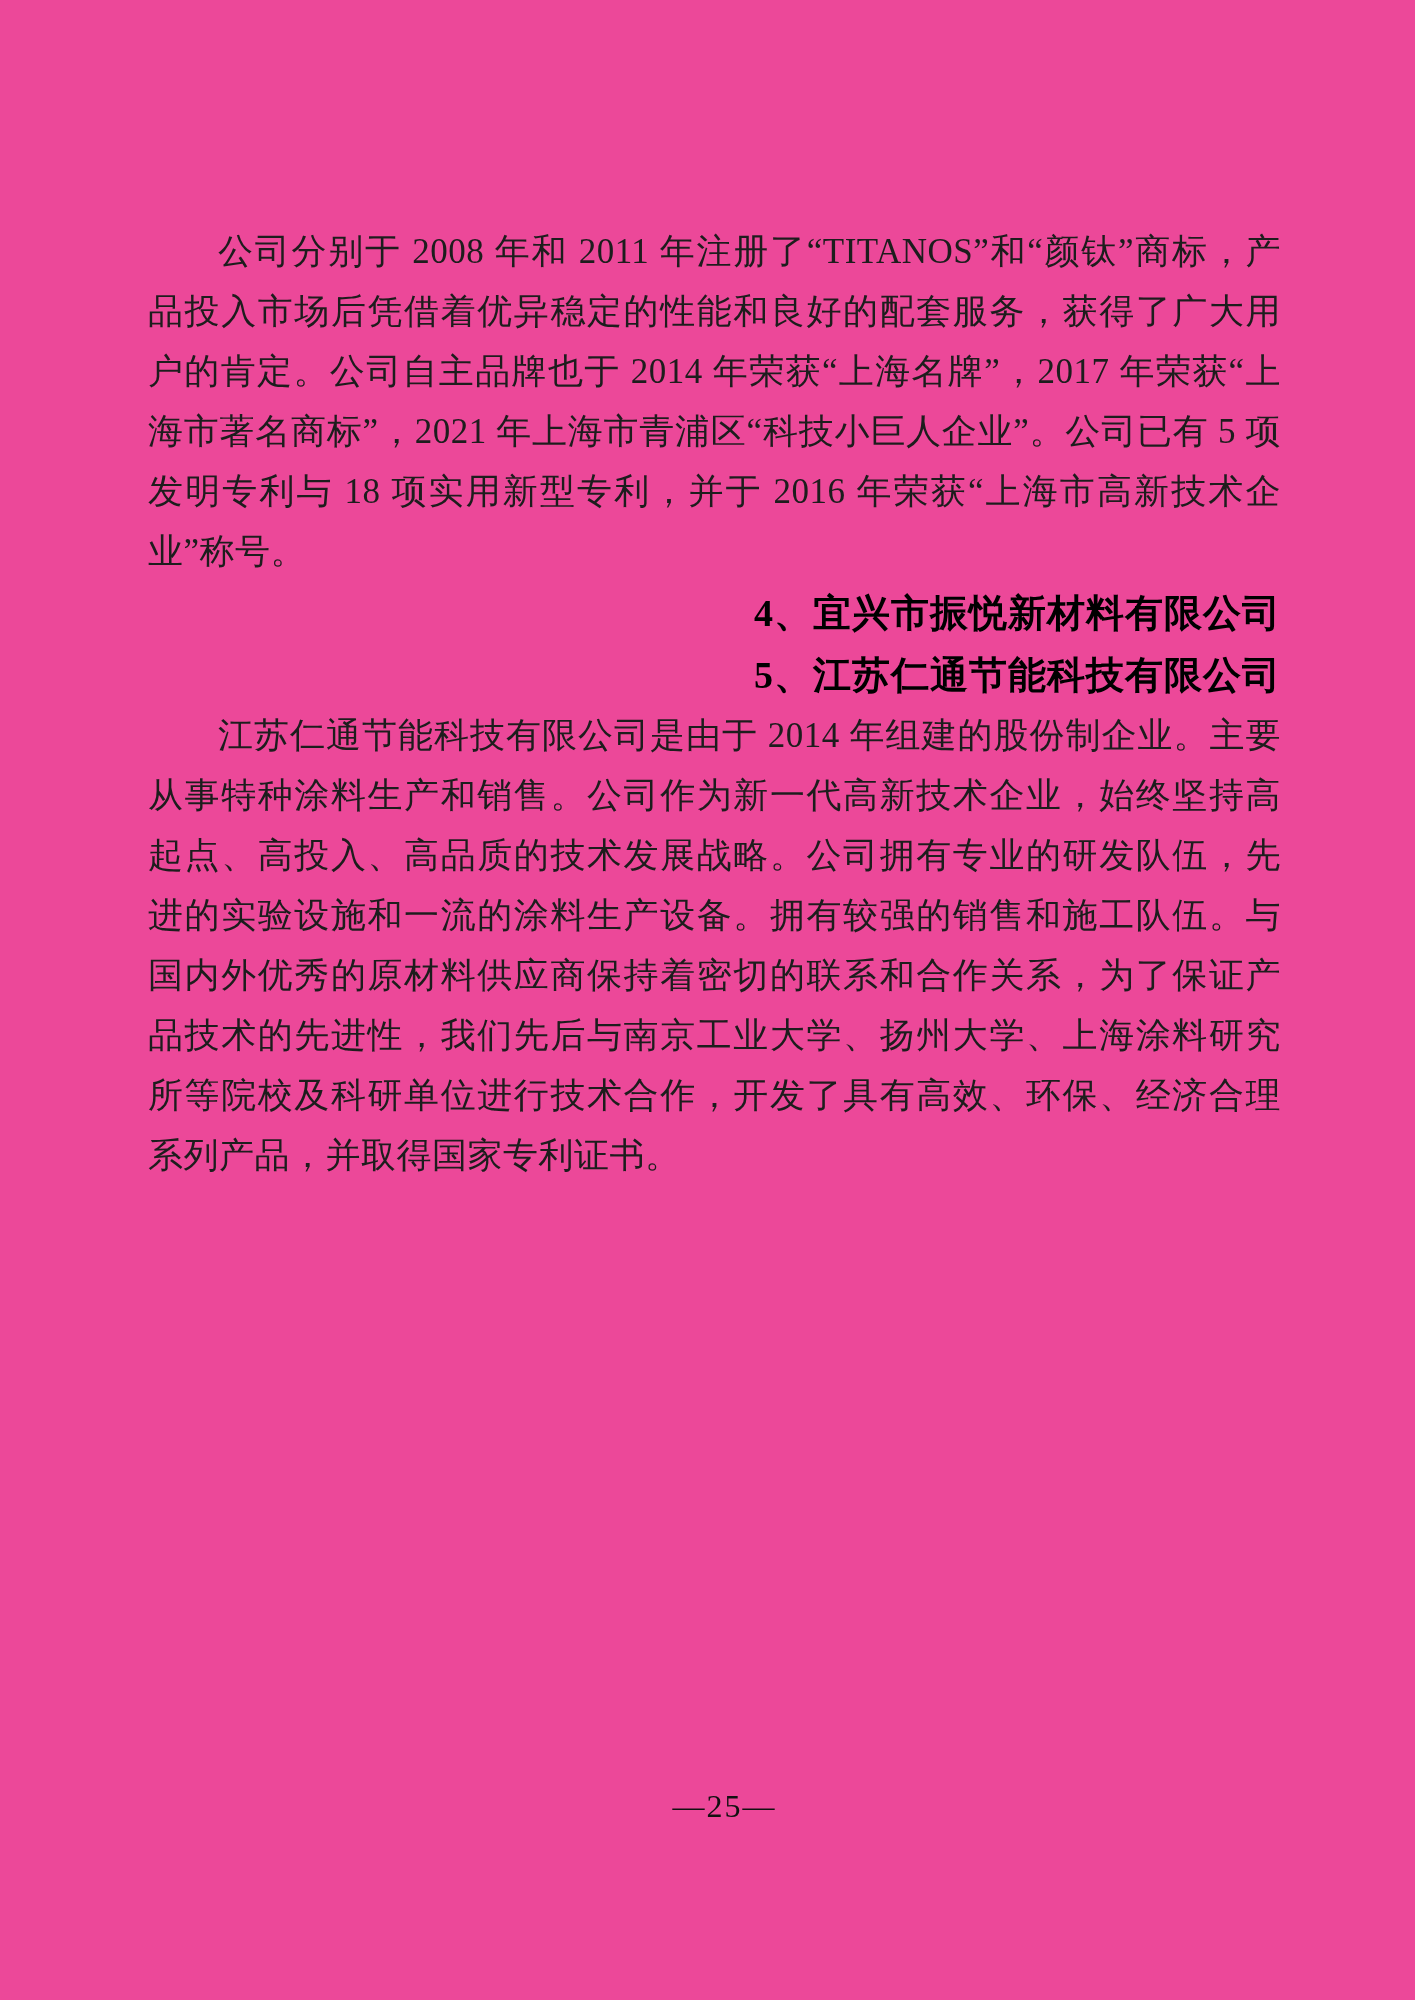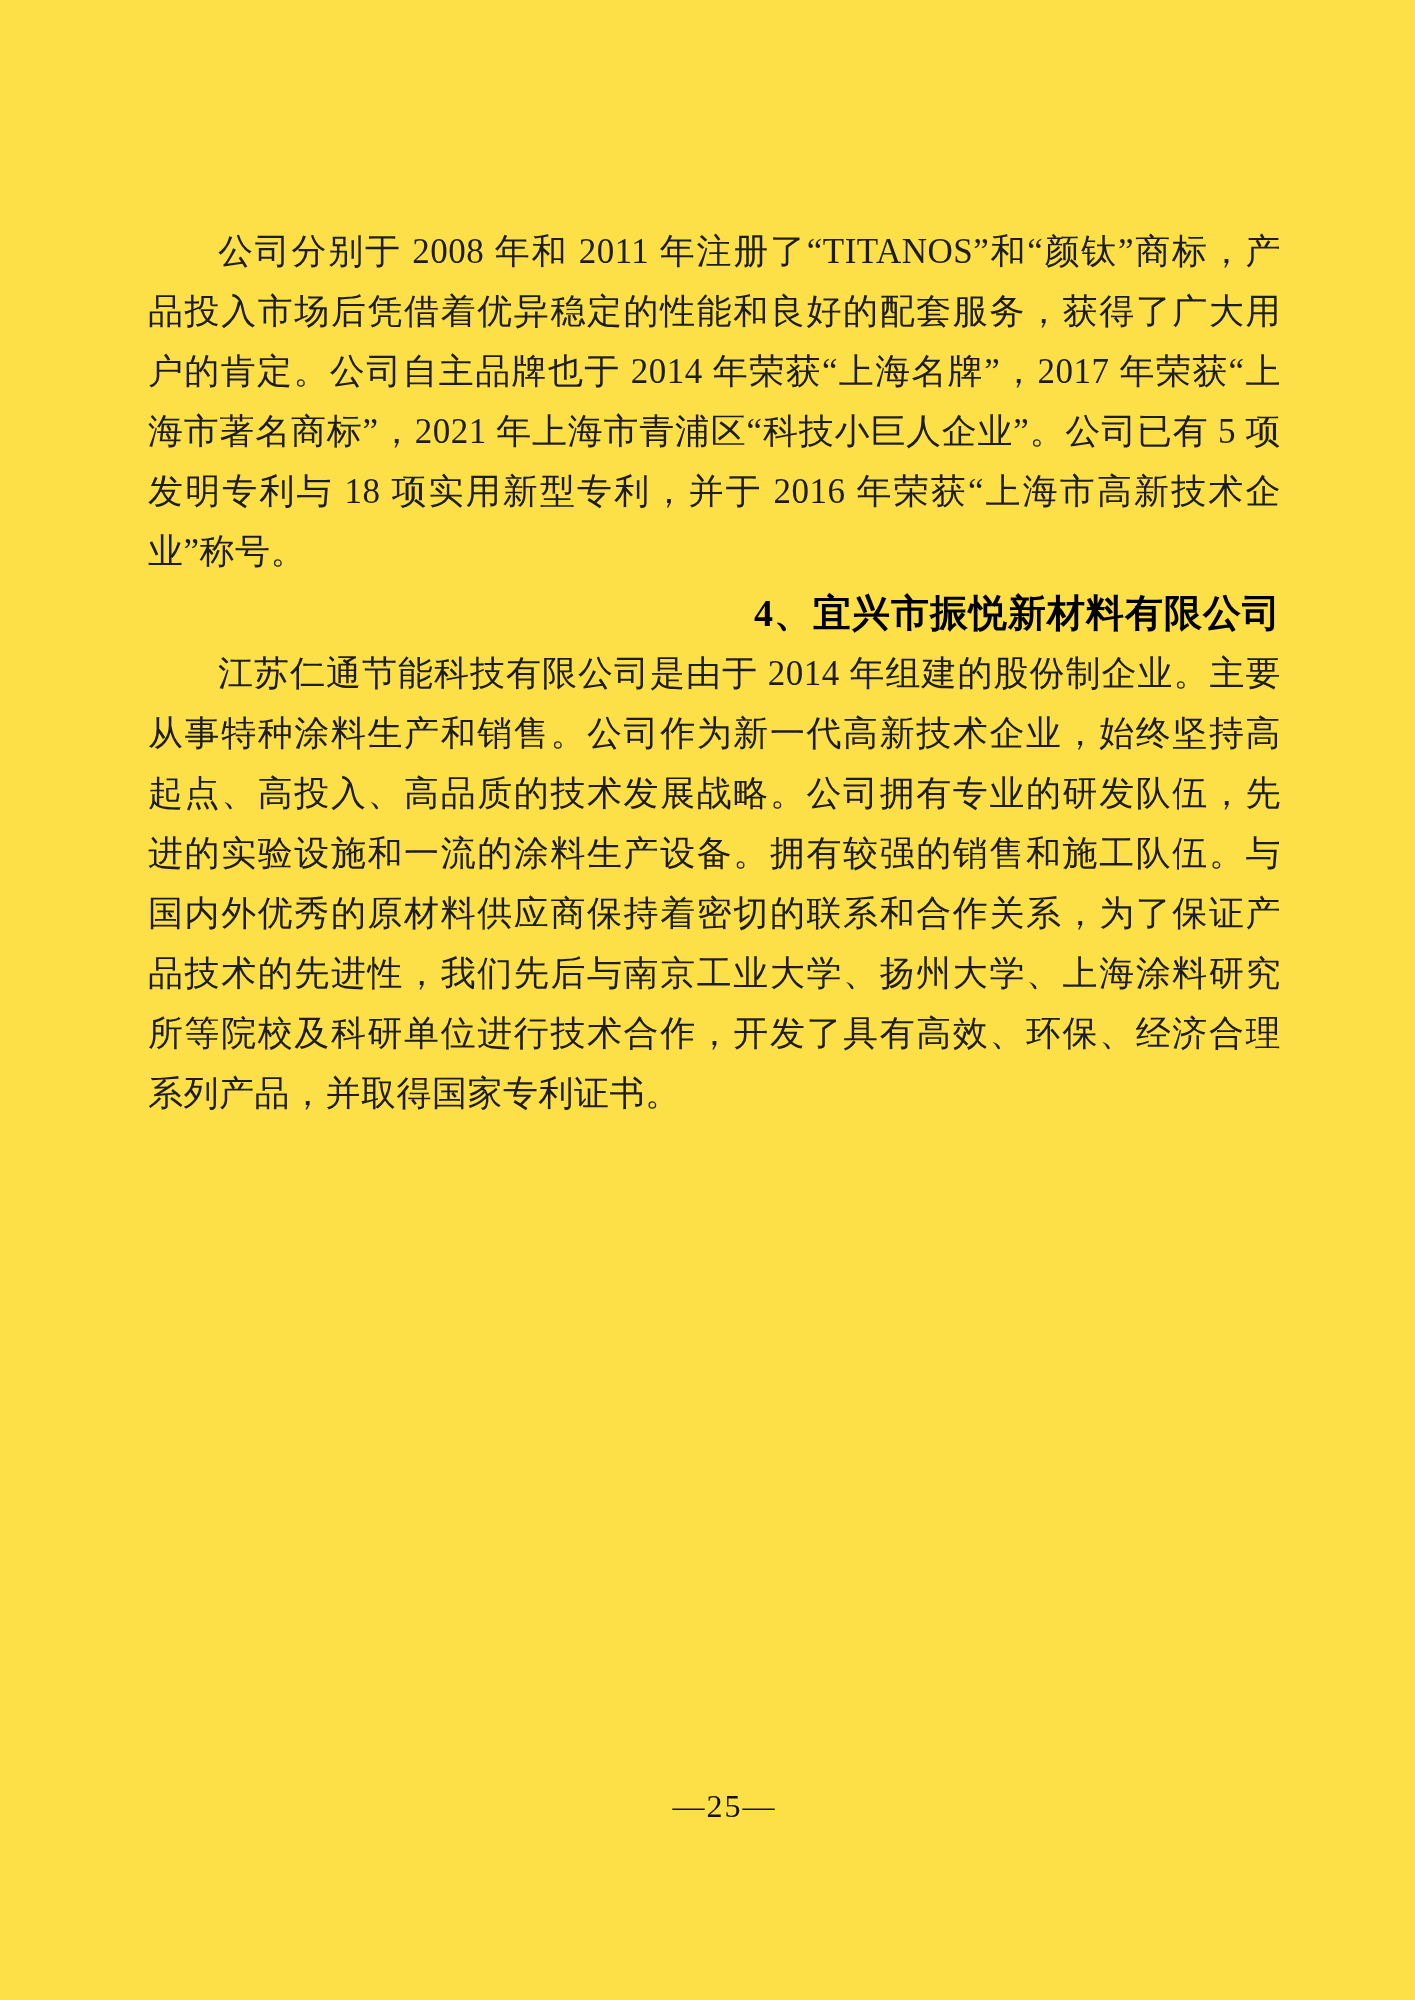--- a/index.html
+++ b/index.html
@@ -10,21 +10,21 @@
     width: 1415px;
     height: 2000px;
     background: #ffffff;
     position: relative;
     font-family: "Liberation Serif", "DejaVu Serif", serif;
     overflow: hidden;
   }
   .page {
     position: absolute;
     inset: 0;
-    background: #fde047;
+    background: #ec4899;
     color: #1d1d1d;
   }
   .content {
     position: absolute;
     left: 148px;
     top: 222px;
     width: 1133px;
   }
   .para {
     font-size: 35px;
@@ -56,16 +56,17 @@
     letter-spacing: 2px;
   }
 </style>
 </head>
 <body>
 
 <div class="page">
   <div class="content">
     <p class="para">公司分别于 2008 年和 2011 年注册了“TITANOS”和“颜钛”商标，产品投入市场后凭借着优异稳定的性能和良好的配套服务，获得了广大用户的肯定。公司自主品牌也于 2014 年荣获“上海名牌”，2017 年荣获“上海市著名商标”，2021 年上海市青浦区“科技小巨人企业”。公司已有 5 项发明专利与 18 项实用新型专利，并于 2016 年荣获“上海市高新技术企业”称号。</p>
     <h2 class="heading">4、宜兴市振悦新材料有限公司</h2>
+    <h2 class="heading">5、江苏仁通节能科技有限公司</h2>
     <p class="para">江苏仁通节能科技有限公司是由于 2014 年组建的股份制企业。主要从事特种涂料生产和销售。公司作为新一代高新技术企业，始终坚持高起点、高投入、高品质的技术发展战略。公司拥有专业的研发队伍，先进的实验设施和一流的涂料生产设备。拥有较强的销售和施工队伍。与国内外优秀的原材料供应商保持着密切的联系和合作关系，为了保证产品技术的先进性，我们先后与南京工业大学、扬州大学、上海涂料研究所等院校及科研单位进行技术合作，开发了具有高效、环保、经济合理系列产品，并取得国家专利证书。</p>
   </div>
   <div class="footer">—25—</div>
 </div>
 
 </body></html>

